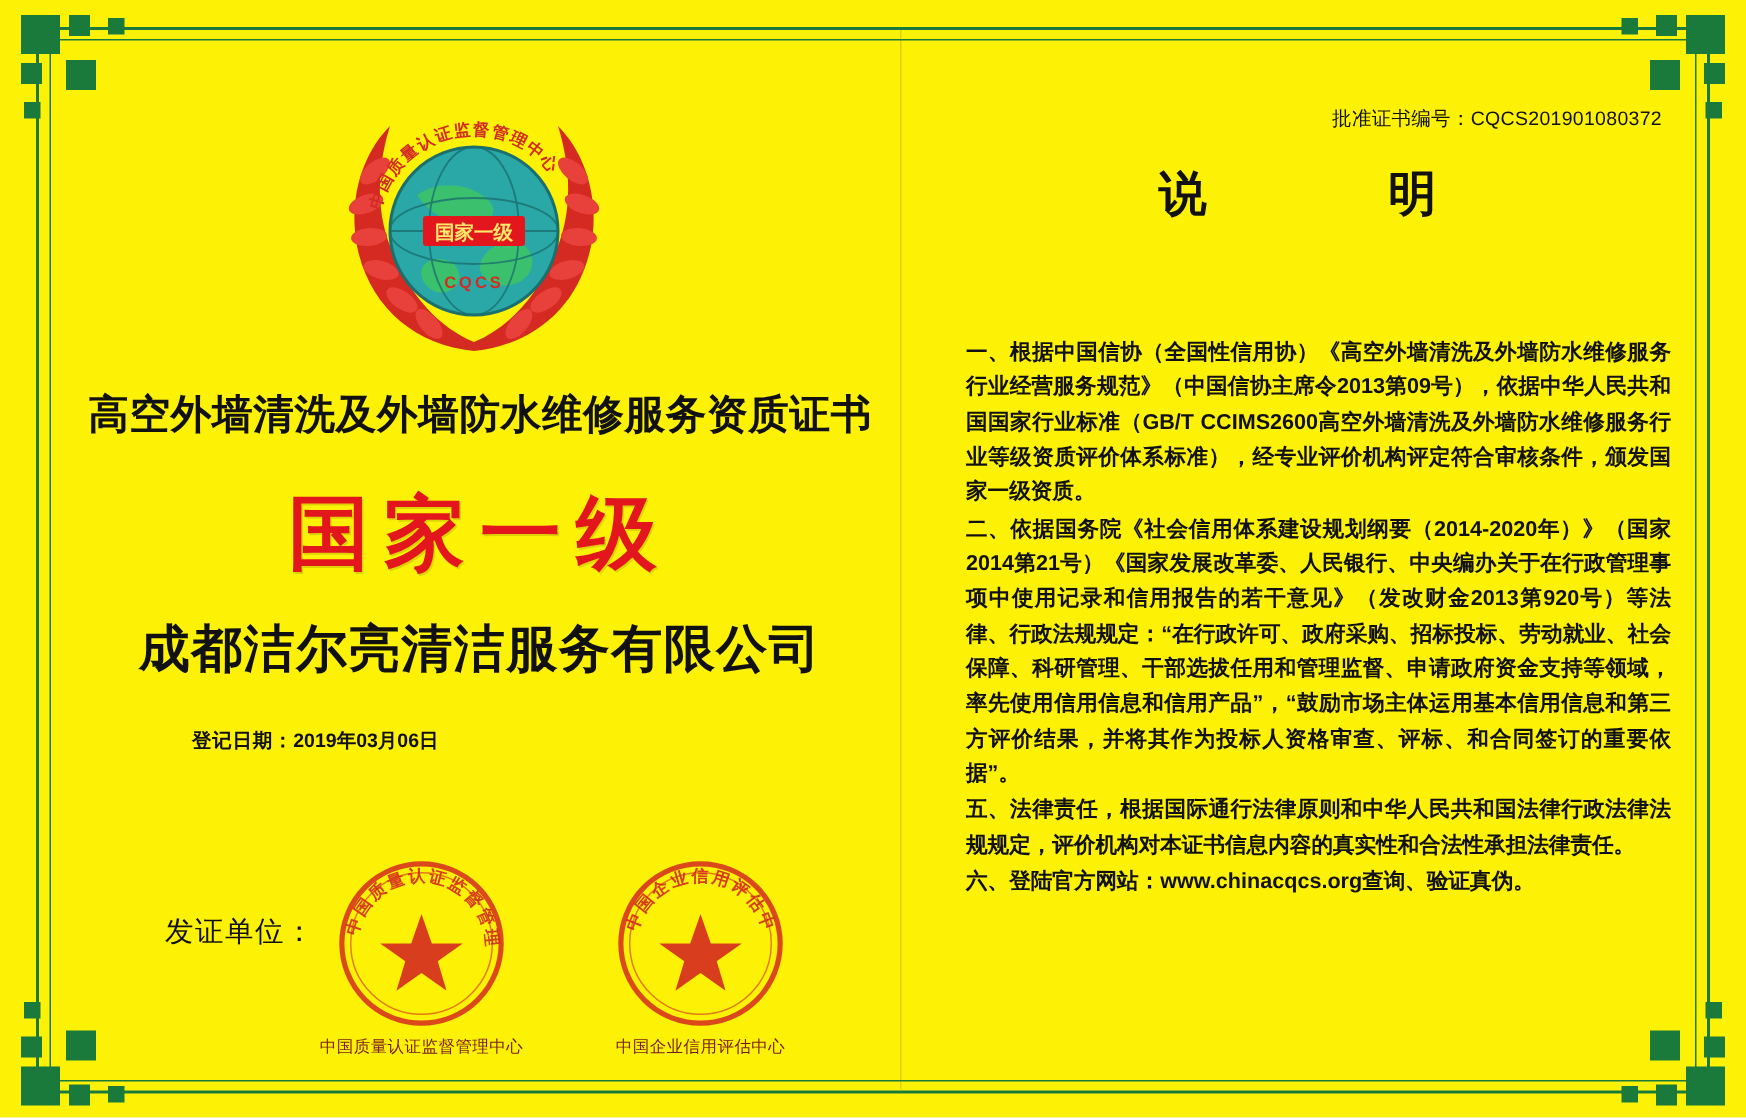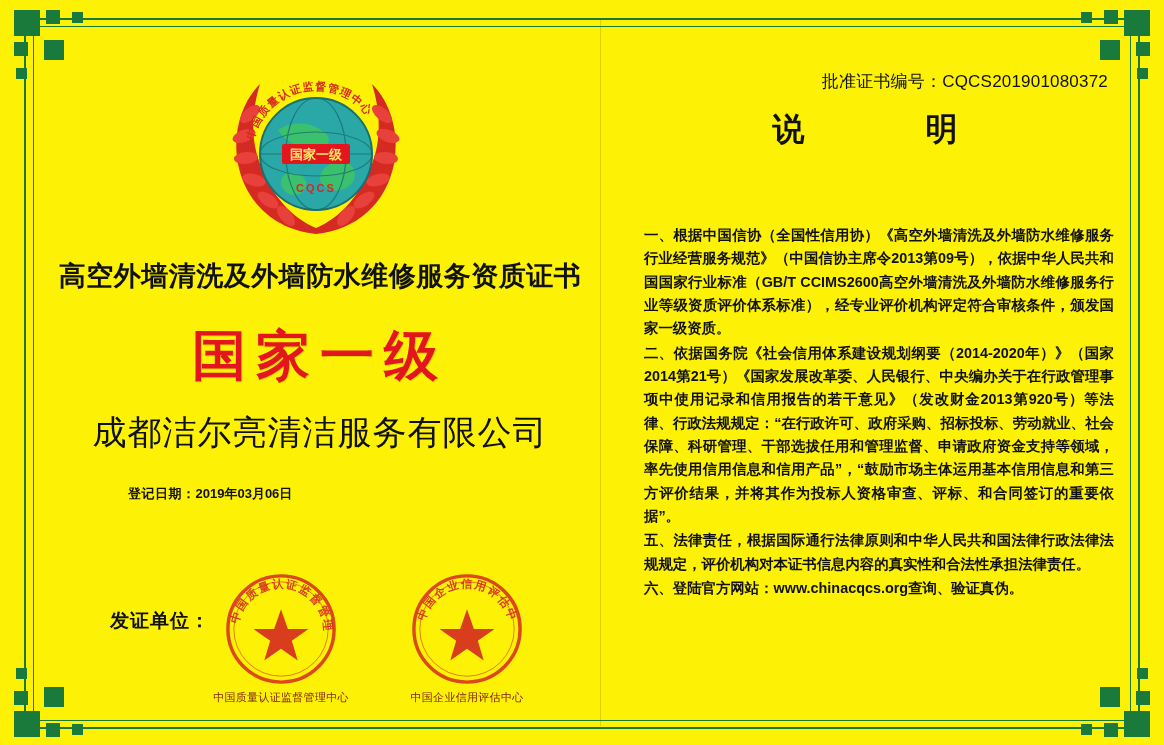--- a/index.html
+++ b/index.html
@@ -114,21 +114,21 @@
     letter-spacing: 10px;
     text-shadow: 1px 1px 0 rgba(0,0,0,0.12);
   }
   .company {
     position: absolute;
     left: 0;
     top: 380px;
     width: 560px;
     text-align: center;
     font-size: 34px;
-    font-weight: normal;
+    font-weight: bold;
     color: #111;
     letter-spacing: 1px;
   }
   .dates {
     position: absolute;
     left: 88px;
     top: 452px;
     width: 470px;
     font-size: 13px;
     color: #111;
@@ -138,21 +138,21 @@
   .dates .row {
     white-space: nowrap;
   }
   .dates .lbl { letter-spacing: 0.5px; }
 
   .issuer-label {
     position: absolute;
     left: 70px;
     top: 578px;
     font-size: 19px;
-    font-weight: bold;
+    font-weight: normal;
     color: #111;
     letter-spacing: 1px;
   }
 
   .seal {
     position: absolute;
     width: 118px;
     height: 118px;
   }
   .seal-1 { left: 182px; top: 540px; }
@@ -173,21 +173,21 @@
     position: absolute;
     left: 620px;
     top: 30px;
     width: 500px;
     height: 690px;
   }
   .cert-number {
     position: absolute;
     right: 12px;
     top: 40px;
-    font-size: 17px;
+    font-size: 13px;
     color: #111;
     letter-spacing: 0.2px;
     white-space: nowrap;
   }
   .decl-title {
     position: absolute;
     left: 0;
     top: 78px;
     width: 490px;
     text-align: center;

